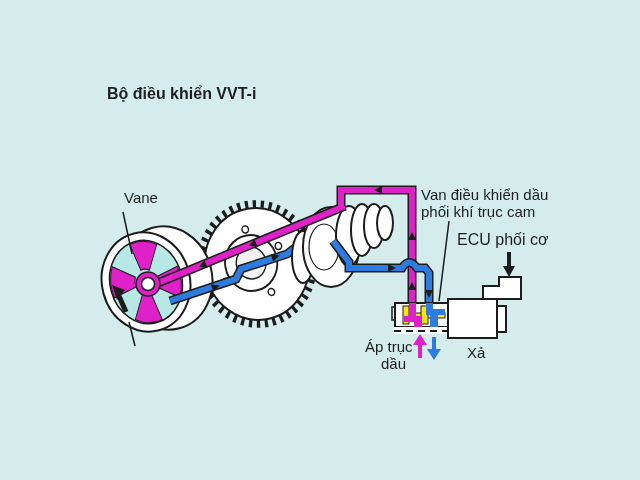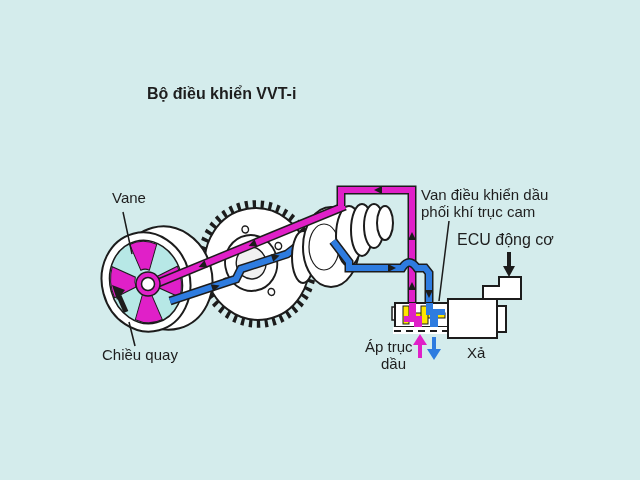--- a/index.html
+++ b/index.html
@@ -6,21 +6,21 @@
   #stage{
     position:relative;
     width:640px;height:480px;
     background:var(--bg,#d4ecec);
     overflow:hidden;
     font-family:"Liberation Sans","DejaVu Sans",sans-serif;
     color:var(--text,#1e1e1e);
   }
   #diagram-svg{position:absolute;left:0;top:0;}
   .lbl{position:absolute;font-size:15px;line-height:17px;white-space:pre;}
-  .lbl.bold{font-weight:bold;font-size:16px;line-height:23px;margin-left:40px;}
+  .lbl.bold{font-weight:bold;font-size:16px;line-height:23px;}
   .outline{stroke:var(--ink,#1c1c1c);}
   .white{fill:#ffffff;}
   .mag{fill:var(--magenta,#e020c8);}
   .chamber{fill:var(--chamber,#b7e8e6);}
   .yel{fill:var(--yellow,#ffe600);}
   .blu{fill:var(--blue,#2e7ce0);}
   .pipe-under{fill:none;stroke:var(--ink,#1c1c1c);stroke-width:9;}
   .pipe-mag{fill:none;stroke:var(--magenta,#e020c8);stroke-width:6;}
   .pipe-blu{fill:none;stroke:var(--blue,#2e7ce0);stroke-width:6;}
   .leader{stroke:var(--ink,#1c1c1c);stroke-width:1.5;fill:none;}
@@ -149,25 +149,24 @@
 
     <g>
       <path class="leader" d="M123,212 L132,254"></path>
       <path class="leader" d="M129,322 L135,346"></path>
       <path class="leader" d="M449,221 L439,301"></path>
     </g>
   </svg>
 
   <div class="lbl bold" style="left:107px;top:82px">Bộ điều khiển VVT-i</div>
 
-  <div class="lbl" style="left:112px;top:189px">Vane</div>
-  <div class="lbl" style="left:102px;top:346px">Chiều quay</div>
+  <div class="lbl" style="left:124px;top:189px">Vane</div>
 
   <div class="lbl" style="left:421px;top:203px">phối khí trục cam</div>
   <div class="lbl" style="left:421px;top:186px">Van điều khiển dầu</div>
 
-  <div class="lbl" style="left:457px;top:231px;font-size:16px">ECU động cơ</div>
+  <div class="lbl" style="left:457px;top:231px;font-size:16px">ECU phối cơ</div>
 
   <div class="lbl" style="left:365px;top:338px">Áp trục</div>
   <div class="lbl" style="left:381px;top:355px">dầu</div>
   <div class="lbl" style="left:467px;top:344px">Xả</div>
 
 </div>
 
 </body></html>

